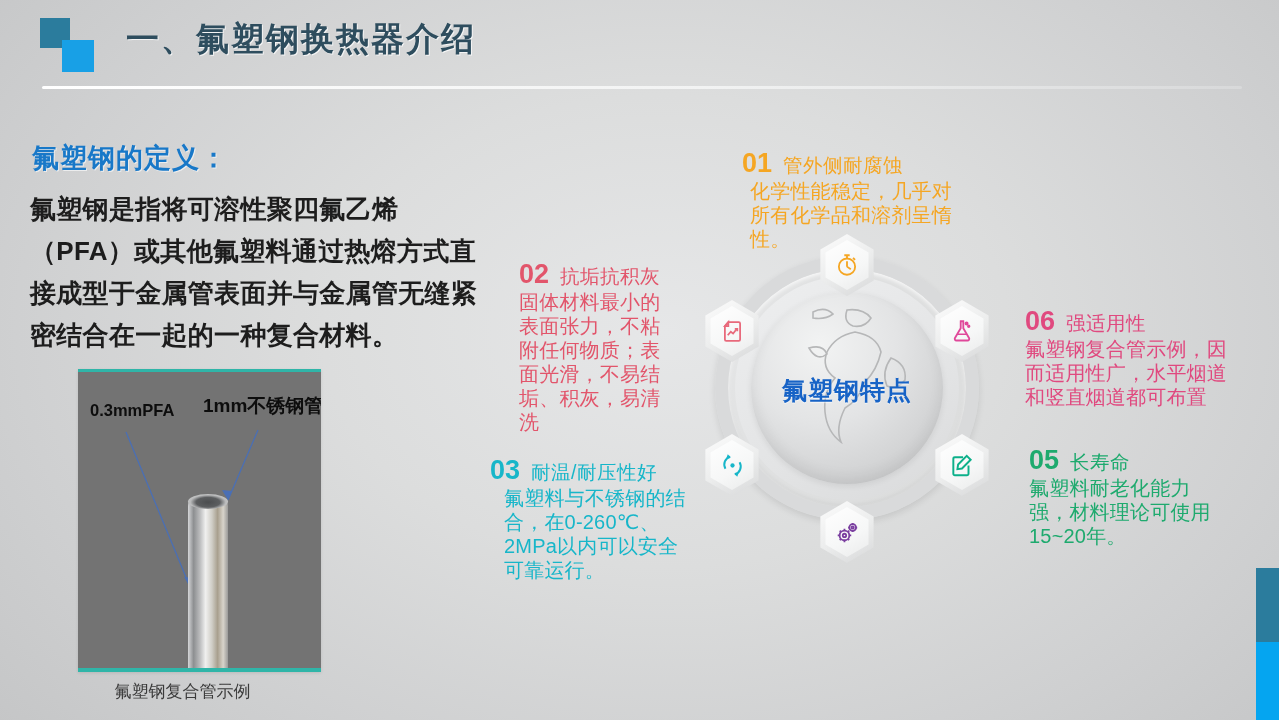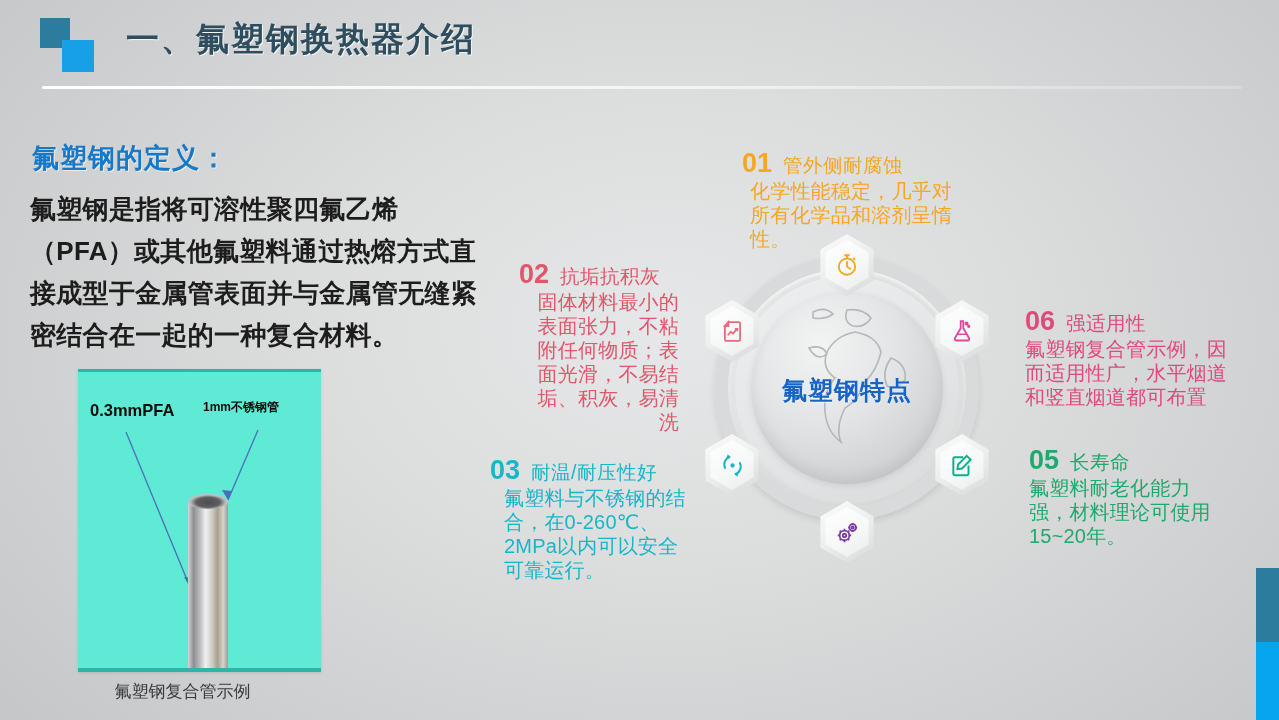--- a/index.html
+++ b/index.html
@@ -87,35 +87,35 @@
   }
   .photo-bot-rule {
     position: absolute;
     left: 0; bottom: 0;
     width: 100%; height: 4px;
     background: #2fb5a8;
   }
   .photo-inner {
     position: absolute;
     inset: 3px 0 4px 0;
-    background: #5eead4;
+    background: #737373;
     overflow: hidden;
   }
   .lbl-pfa {
     position: absolute;
     left: 12px; top: 29px;
     font-size: 16.5px;
     font-weight: bold;
     color: #0d0d0d;
     white-space: nowrap;
   }
   .lbl-steel {
     position: absolute;
-    left: 125px; top: 27px;
-    font-size: 12px;
+    left: 125px; top: 21px;
+    font-size: 19px;
     font-weight: bold;
     color: #0d0d0d;
     white-space: nowrap;
   }
   .tube {
     position: absolute;
     left: 110px; top: 128px;
     width: 40px; height: 175px;
     background: linear-gradient(to right,
       #d5d6d8 0%, #8d8f91 14%, #bcbdbe 30%, #f0f0ef 44%,
@@ -403,21 +403,21 @@
       <span class="ttl" style="color: rgb(245, 166, 35);">管外侧耐腐蚀</span>
     </div>
     <div class="desc" style="color: rgb(245, 166, 35);">化学性能稳定，几乎对所有化学品和溶剂呈惰性。</div>
   </div>
 
   <div class="feat" id="feat-02">
     <div class="head">
       <span class="num" style="color: rgb(226, 85, 107);">02</span>
       <span class="ttl" style="color: rgb(226, 85, 107);">抗垢抗积灰</span>
     </div>
-    <div class="desc" style="color: rgb(226, 85, 107); text-align: right;">固体材料最小的表面张力，不粘附任何物质；表面光滑，不易结垢、积灰，易清洗</div>
+    <div class="desc" style="color: rgb(226, 85, 107);">固体材料最小的表面张力，不粘附任何物质；表面光滑，不易结垢、积灰，易清洗</div>
   </div>
 
   <div class="feat" id="feat-03">
     <div class="head">
       <span class="num" style="color: rgb(23, 182, 201);">03</span>
       <span class="ttl" style="color: rgb(23, 182, 201);">耐温/耐压性好</span>
     </div>
     <div class="desc" style="color: rgb(23, 182, 201);">氟塑料与不锈钢的结合，在0-260℃、2MPa以内可以安全可靠运行。</div>
   </div>
 

